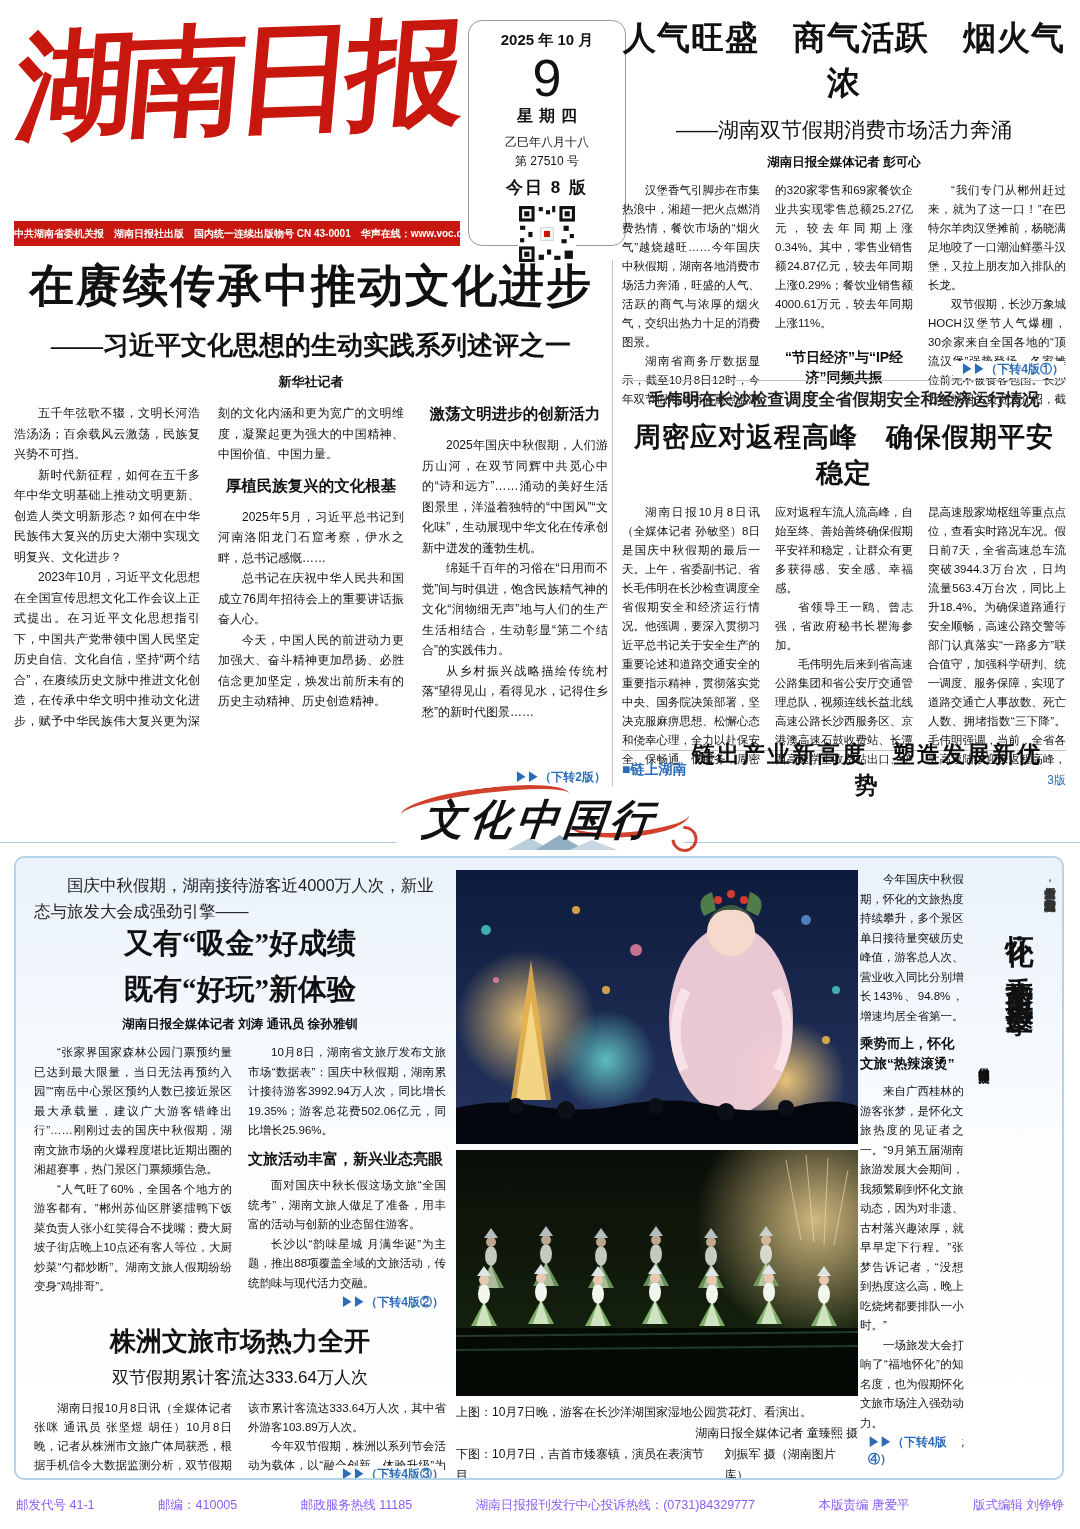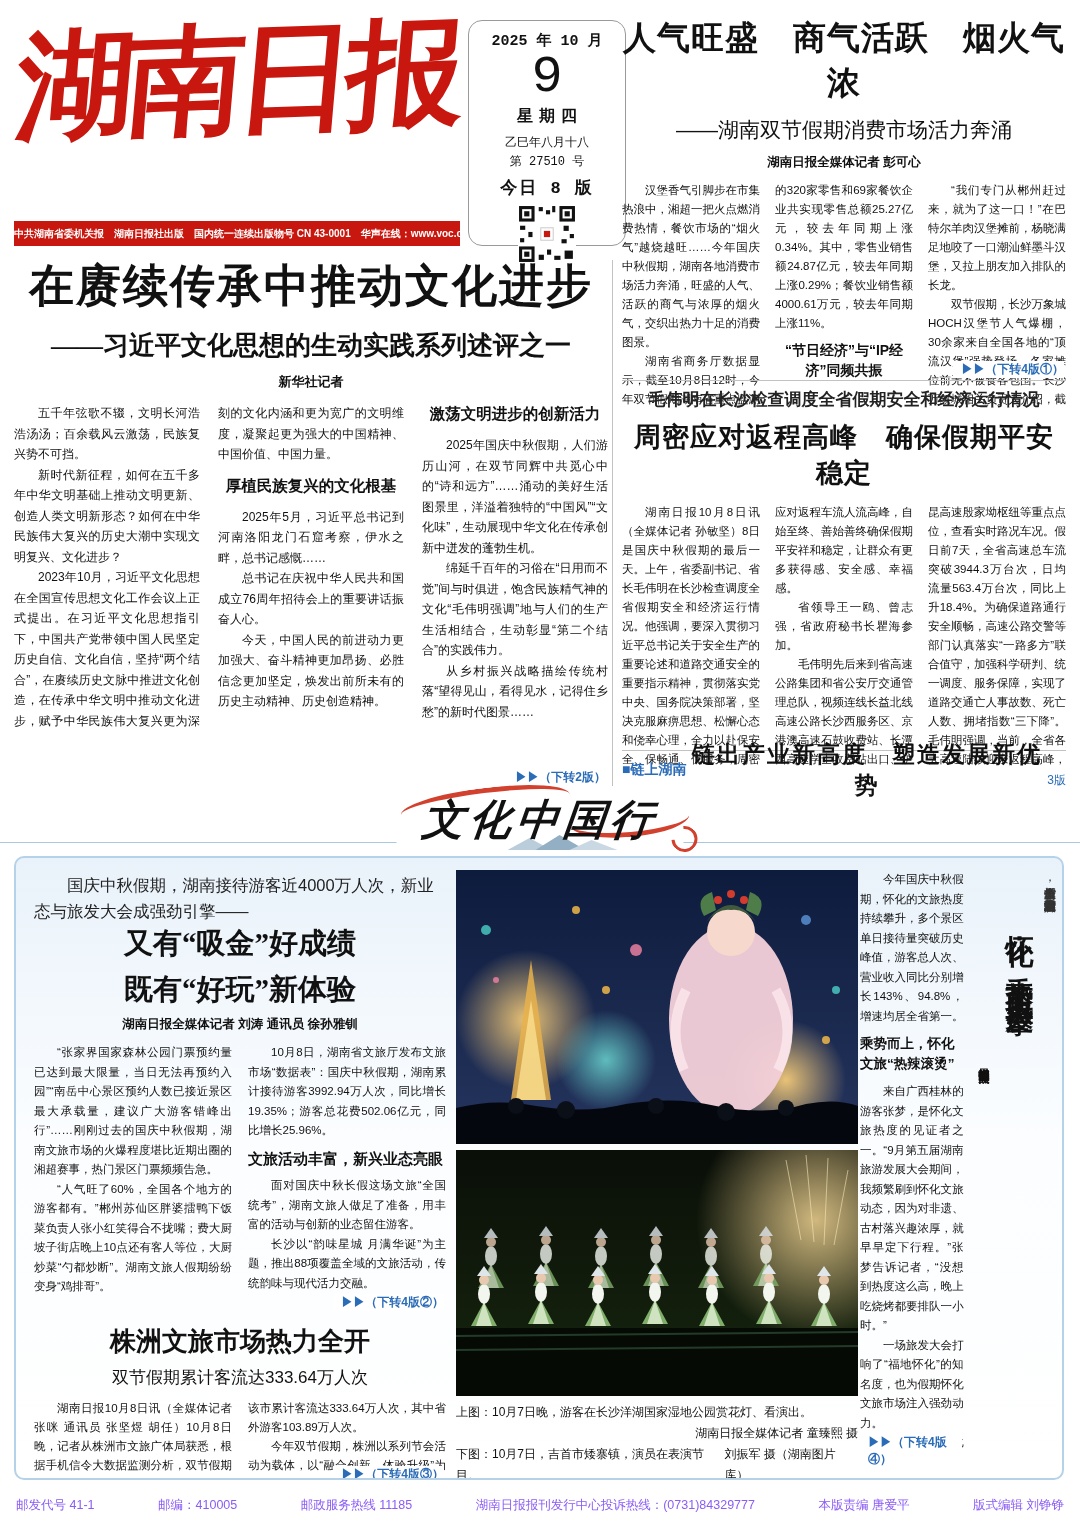--- a/index.html
+++ b/index.html
@@ -10,31 +10,31 @@
   .mh-title{font-family:"Liberation Serif",serif;font-weight:900;color:#c8170e;
             font-size:118px;line-height:150px;letter-spacing:-8px;
             transform:rotate(-2deg) skewX(-7deg);white-space:nowrap;text-align:center;}
   .mh-latin{margin-top:18px;text-align:center;color:#c8170e;font-weight:700;
             font-size:20px;letter-spacing:13px;font-family:"Liberation Serif",serif;}
   .mh-strip{position:absolute;left:0;right:0;bottom:0;height:25px;line-height:25px;
             background:#c8170e;color:#fff;font-size:10px;font-weight:700;
             text-align:center;white-space:nowrap;overflow:hidden;}
   
   .datebox{position:absolute;left:468px;top:20px;width:158px;height:226px;
-           border:1.5px solid #9a9a9a;border-radius:14px;text-align:center;padding-top:10px;box-sizing:border-box;font-family:Liberation Mono, monospace;}
+           border:1.5px solid #9a9a9a;border-radius:14px;text-align:center;padding-top:10px;box-sizing:border-box;}
   .db-month{font-size:15px;font-weight:700;}
   .db-day{font-size:52px;line-height:56px;font-weight:500;}
   .db-week{font-size:16px;font-weight:700;letter-spacing:6px;margin-left:6px;}
   .db-lunar{font-size:12px;margin-top:7px;}
   .db-issue{font-size:12px;margin-top:2px;}
   .db-pages{font-size:17px;font-weight:700;margin-top:6px;letter-spacing:2px;}
   .db-qr{width:58px;height:58px;margin:6px auto 0;}
   
   .just p{margin:0;text-indent:2em;text-align:justify;}
-  .inline-sub{font-weight:800;text-indent:0 !important;text-align:center !important;margin:7px 0 !important;}
+  .inline-sub{font-weight:800;text-indent:0 !important;text-align:center !important;margin:14px 0 !important;}
   .jump{position:absolute;right:2px;bottom:0;color:#2b6cb8;font-size:12px;font-weight:700;background:#fff;padding-left:8px;}
   
   .art-cons{position:absolute;left:622px;top:16px;width:444px;height:362px;}
   .cons-h{font-size:33px;font-weight:900;text-align:center;letter-spacing:1px;}
   .cons-dek{font-size:21px;text-align:center;margin-top:10px;font-weight:500;}
   .cons-by{font-size:12.5px;font-weight:700;text-align:center;margin-top:10px;}
   .cons-body{margin-top:10px;column-count:3;column-gap:15px;height:238px;overflow:hidden;
              font-size:11.5px;line-height:19px;}
   .cons-body .inline-sub{font-size:14px;line-height:20px;}
   
@@ -203,21 +203,21 @@
     <div class="cult-body just">
       <p>五千年弦歌不辍，文明长河浩浩汤汤；百余载风云激荡，民族复兴势不可挡。</p>
       <p>新时代新征程，如何在五千多年中华文明基础上推动文明更新、创造人类文明新形态？如何在中华民族伟大复兴的历史大潮中实现文明复兴、文化进步？</p>
       <p>2023年10月，习近平文化思想在全国宣传思想文化工作会议上正式提出。在习近平文化思想指引下，中国共产党带领中国人民坚定历史自信、文化自信，坚持“两个结合”，在赓续历史文脉中推进文化创造，在传承中华文明中推动文化进步，赋予中华民族伟大复兴更为深刻的文化内涵和更为宽广的文明维度，凝聚起更为强大的中国精神、中国价值、中国力量。</p>
       <p class="inline-sub">厚植民族复兴的文化根基</p>
       <p>2025年5月，习近平总书记到河南洛阳龙门石窟考察，伊水之畔，总书记感慨……</p>
       <p>总书记在庆祝中华人民共和国成立76周年招待会上的重要讲话振奋人心。</p>
       <p>今天，中国人民的前进动力更加强大、奋斗精神更加昂扬、必胜信念更加坚定，焕发出前所未有的历史主动精神、历史创造精神。</p>
       <p class="inline-sub">激荡文明进步的创新活力</p>
       <p>2025年国庆中秋假期，人们游历山河，在双节同辉中共觅心中的“诗和远方”……涌动的美好生活图景里，洋溢着独特的“中国风”“文化味”，生动展现中华文化在传承创新中迸发的蓬勃生机。</p>
-      <p>绵延千百年的习俗在“日用而不觉”间与时俱进，饱含民族精气神的文化“毛伟明强调”地与人们的生产生活相结合，生动彰显“第二个结合”的实践伟力。</p>
+      <p>绵延千百年的习俗在“日用而不觉”间与时俱进，饱含民族精气神的文化“润物细无声”地与人们的生产生活相结合，生动彰显“第二个结合”的实践伟力。</p>
       <p>从乡村振兴战略描绘传统村落“望得见山，看得见水，记得住乡愁”的新时代图景……</p>
     </div>
     <div class="jump">▶▶（下转2版）</div>
   </div>
 
   <div class="banner">
     <div class="banner-line"></div>
     <div class="banner-inner">
       <div class="swoosh-top"></div>
       <div class="banner-title">文化中国行</div>

